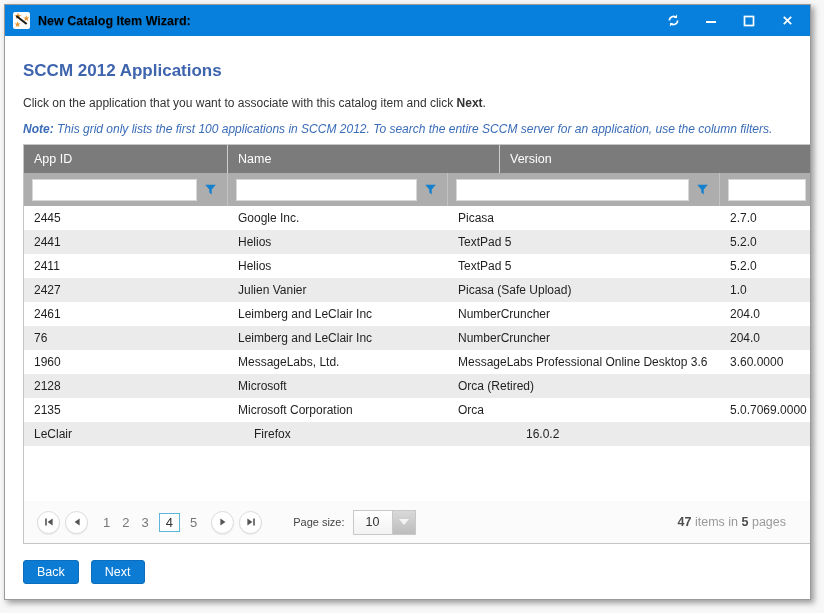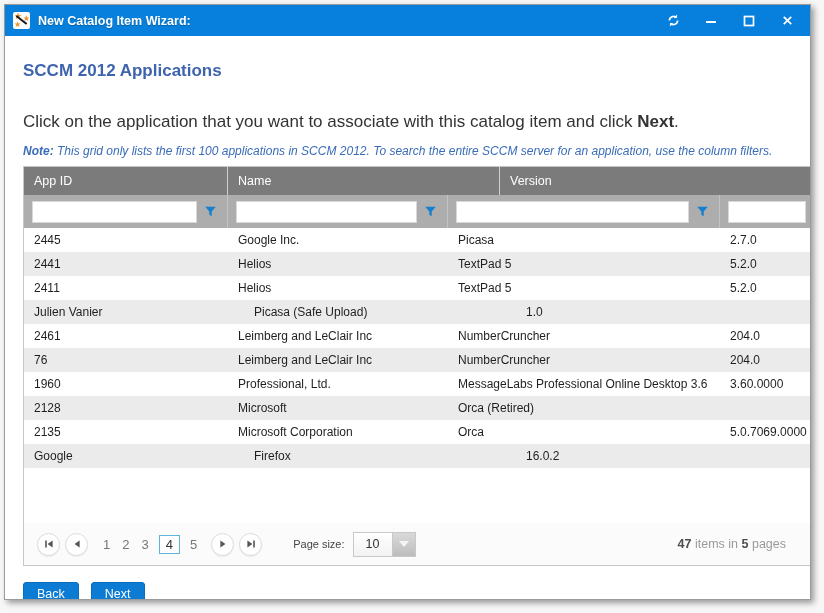--- a/index.html
+++ b/index.html
@@ -31,29 +31,29 @@
   }
   .app-icon .star { position:absolute; color:#e8922a; font-size:9px; line-height:9px; }
   .app-icon .star.s1 { left:1px; top:0; }
   .app-icon .star.s2 { right:0px; top:2px; font-size:8px; }
   .app-icon .star.s3 { left:1px; bottom:0px; font-size:8px; }
   .app-icon .wand {
     position:absolute; left:2px; top:7px; width:13px; height:2px;
     background:#1a1a1a; transform:rotate(38deg);
   }
   .title-text {
-    color:#ffffff; font-size:12.5px; font-weight:bold;
+    color:#000000; font-size:12.5px; font-weight:bold;
     text-shadow:0 1px 1px rgba(0,0,0,0.25);
   }
   .win-controls { margin-left:auto; display:flex; align-items:center; gap:20px; }
   .win-btn { width:18px; height:18px; display:flex; align-items:center; justify-content:center; cursor:default; }
   
   .content { padding:0 0 0 18px; }
   .heading { margin-top:25px; font-size:17px; font-weight:bold; color:#3e64ae; }
-  .instruction { margin-top:31px; font-size:17px; color:#333333; }
+  .instruction { margin-top:15px; font-size:12px; color:#333333; }
   .instruction b { font-weight:bold; }
   .note { margin-top:12px; font-size:12px; font-style:italic; color:#3a6cb8; }
   .note b { font-weight:bold; }
   
   .grid {
     margin-top:8px; width:789px; height:400px;
     border:1px solid #c6c6c6; border-right:none;
     display:flex; flex-direction:column; overflow:hidden;
     background:#ffffff;
     justify-content:flex-end;
@@ -229,55 +229,56 @@
             <div class="cell c2">TextPad 5</div>
             <div class="cell c3">5.2.0</div>
           </div>
           <div class="grid-row">
             <div class="cell c0">2411</div>
             <div class="cell c1">Helios</div>
             <div class="cell c2">TextPad 5</div>
             <div class="cell c3">5.2.0</div>
           </div>
           <div class="grid-row">
+            <div class="cell c0">2427</div>
             <div class="cell c1">Julien Vanier</div>
             <div class="cell c2">Picasa (Safe Upload)</div>
             <div class="cell c3">1.0</div>
           </div>
           <div class="grid-row">
             <div class="cell c0">2461</div>
             <div class="cell c1">Leimberg and LeClair Inc</div>
             <div class="cell c2">NumberCruncher</div>
             <div class="cell c3">204.0</div>
           </div>
           <div class="grid-row">
             <div class="cell c0">76</div>
             <div class="cell c1">Leimberg and LeClair Inc</div>
             <div class="cell c2">NumberCruncher</div>
             <div class="cell c3">204.0</div>
           </div>
           <div class="grid-row">
             <div class="cell c0">1960</div>
-            <div class="cell c1">Professional, Ltd.</div>
+            <div class="cell c1">MessageLabs, Ltd.</div>
             <div class="cell c2">MessageLabs Professional Online Desktop 3.6</div>
             <div class="cell c3">3.60.0000</div>
           </div>
           <div class="grid-row">
             <div class="cell c0">2128</div>
             <div class="cell c1">Microsoft</div>
             <div class="cell c2">Orca (Retired)</div>
           </div>
           <div class="grid-row">
             <div class="cell c0">2135</div>
             <div class="cell c1">Microsoft Corporation</div>
             <div class="cell c2">Orca</div>
             <div class="cell c3">5.0.7069.0000</div>
           </div>
           <div class="grid-row">
-            <div class="cell c1">Google</div>
+            <div class="cell c1">LeClair</div>
             <div class="cell c2">Firefox</div>
             <div class="cell c3">16.0.2</div>
           </div>
         </div>
 
       <div class="pager">
         <div class="pg-circle">
           <svg width="10" height="10" viewBox="0 0 10 10">
               <rect x="1.2" y="1.5" width="1.6" height="7" fill="#555555"></rect>
               <path d="M8.6 1.5v7L3.6 5z" fill="#555555"></path>

